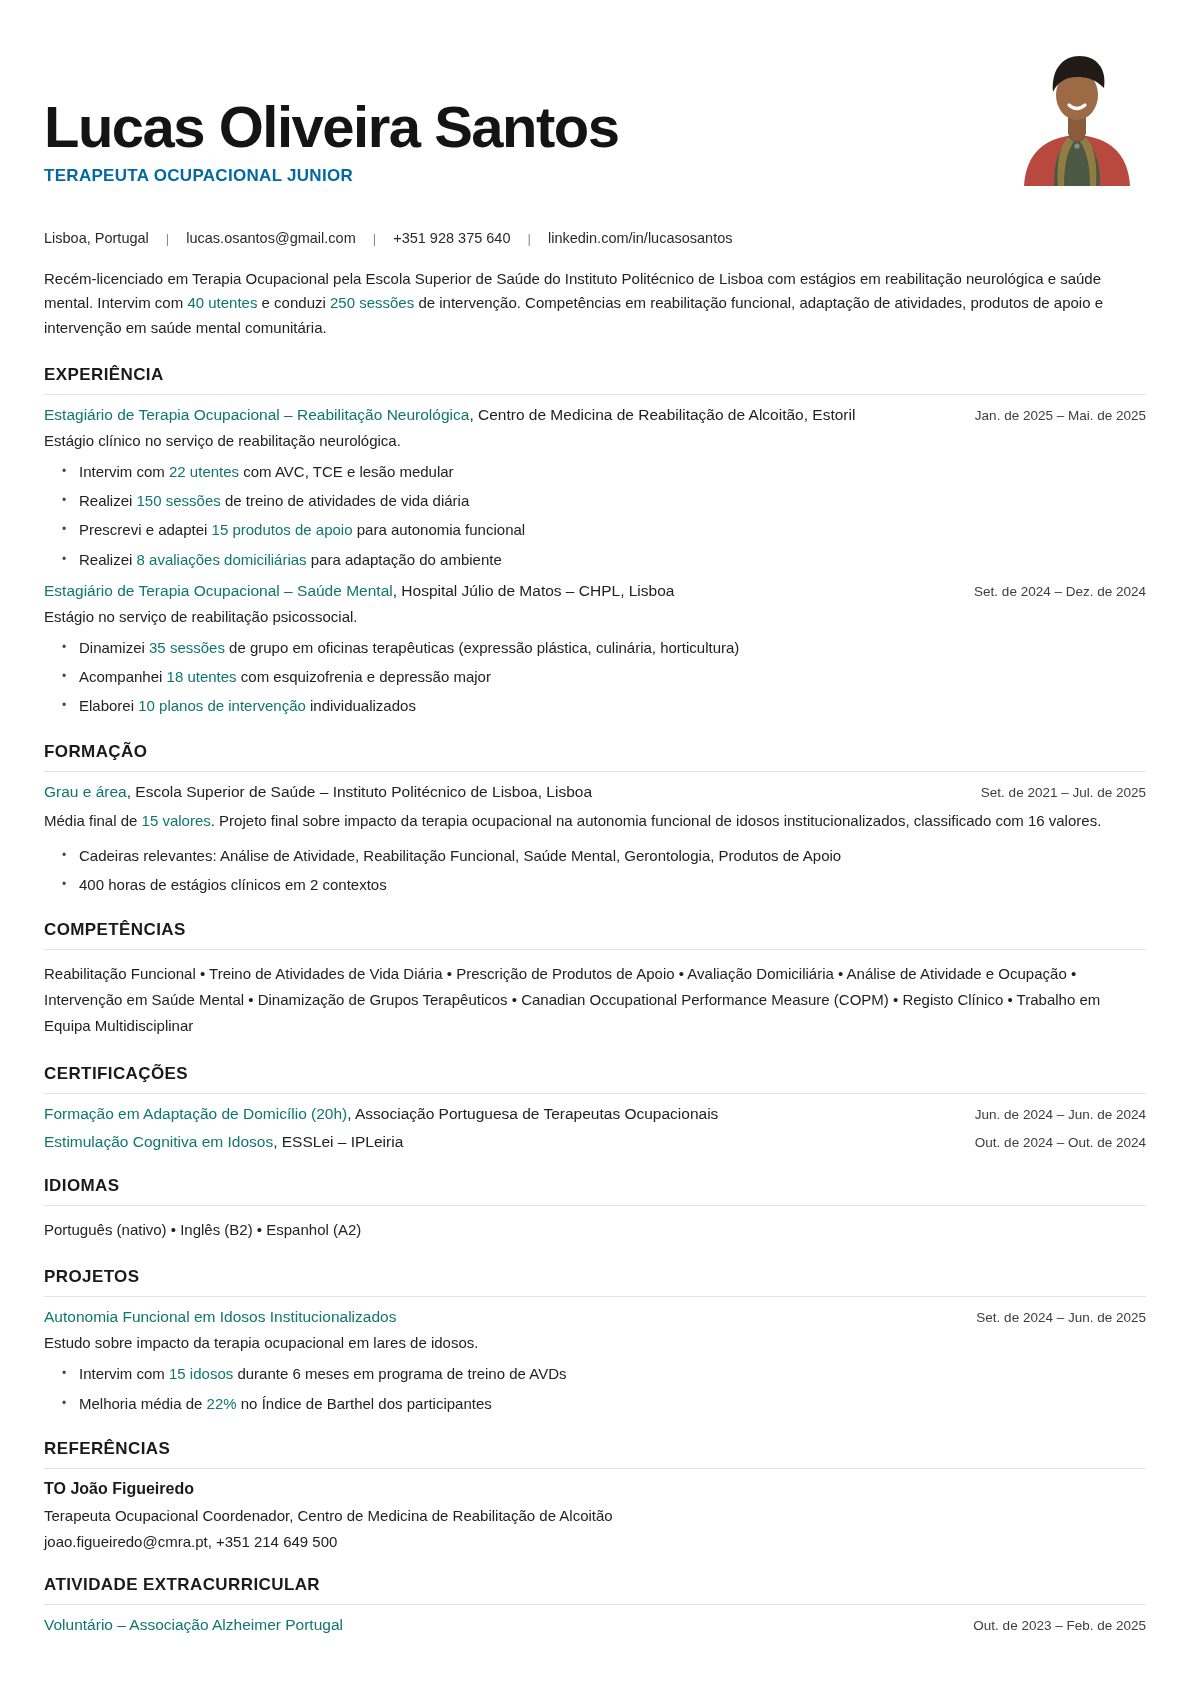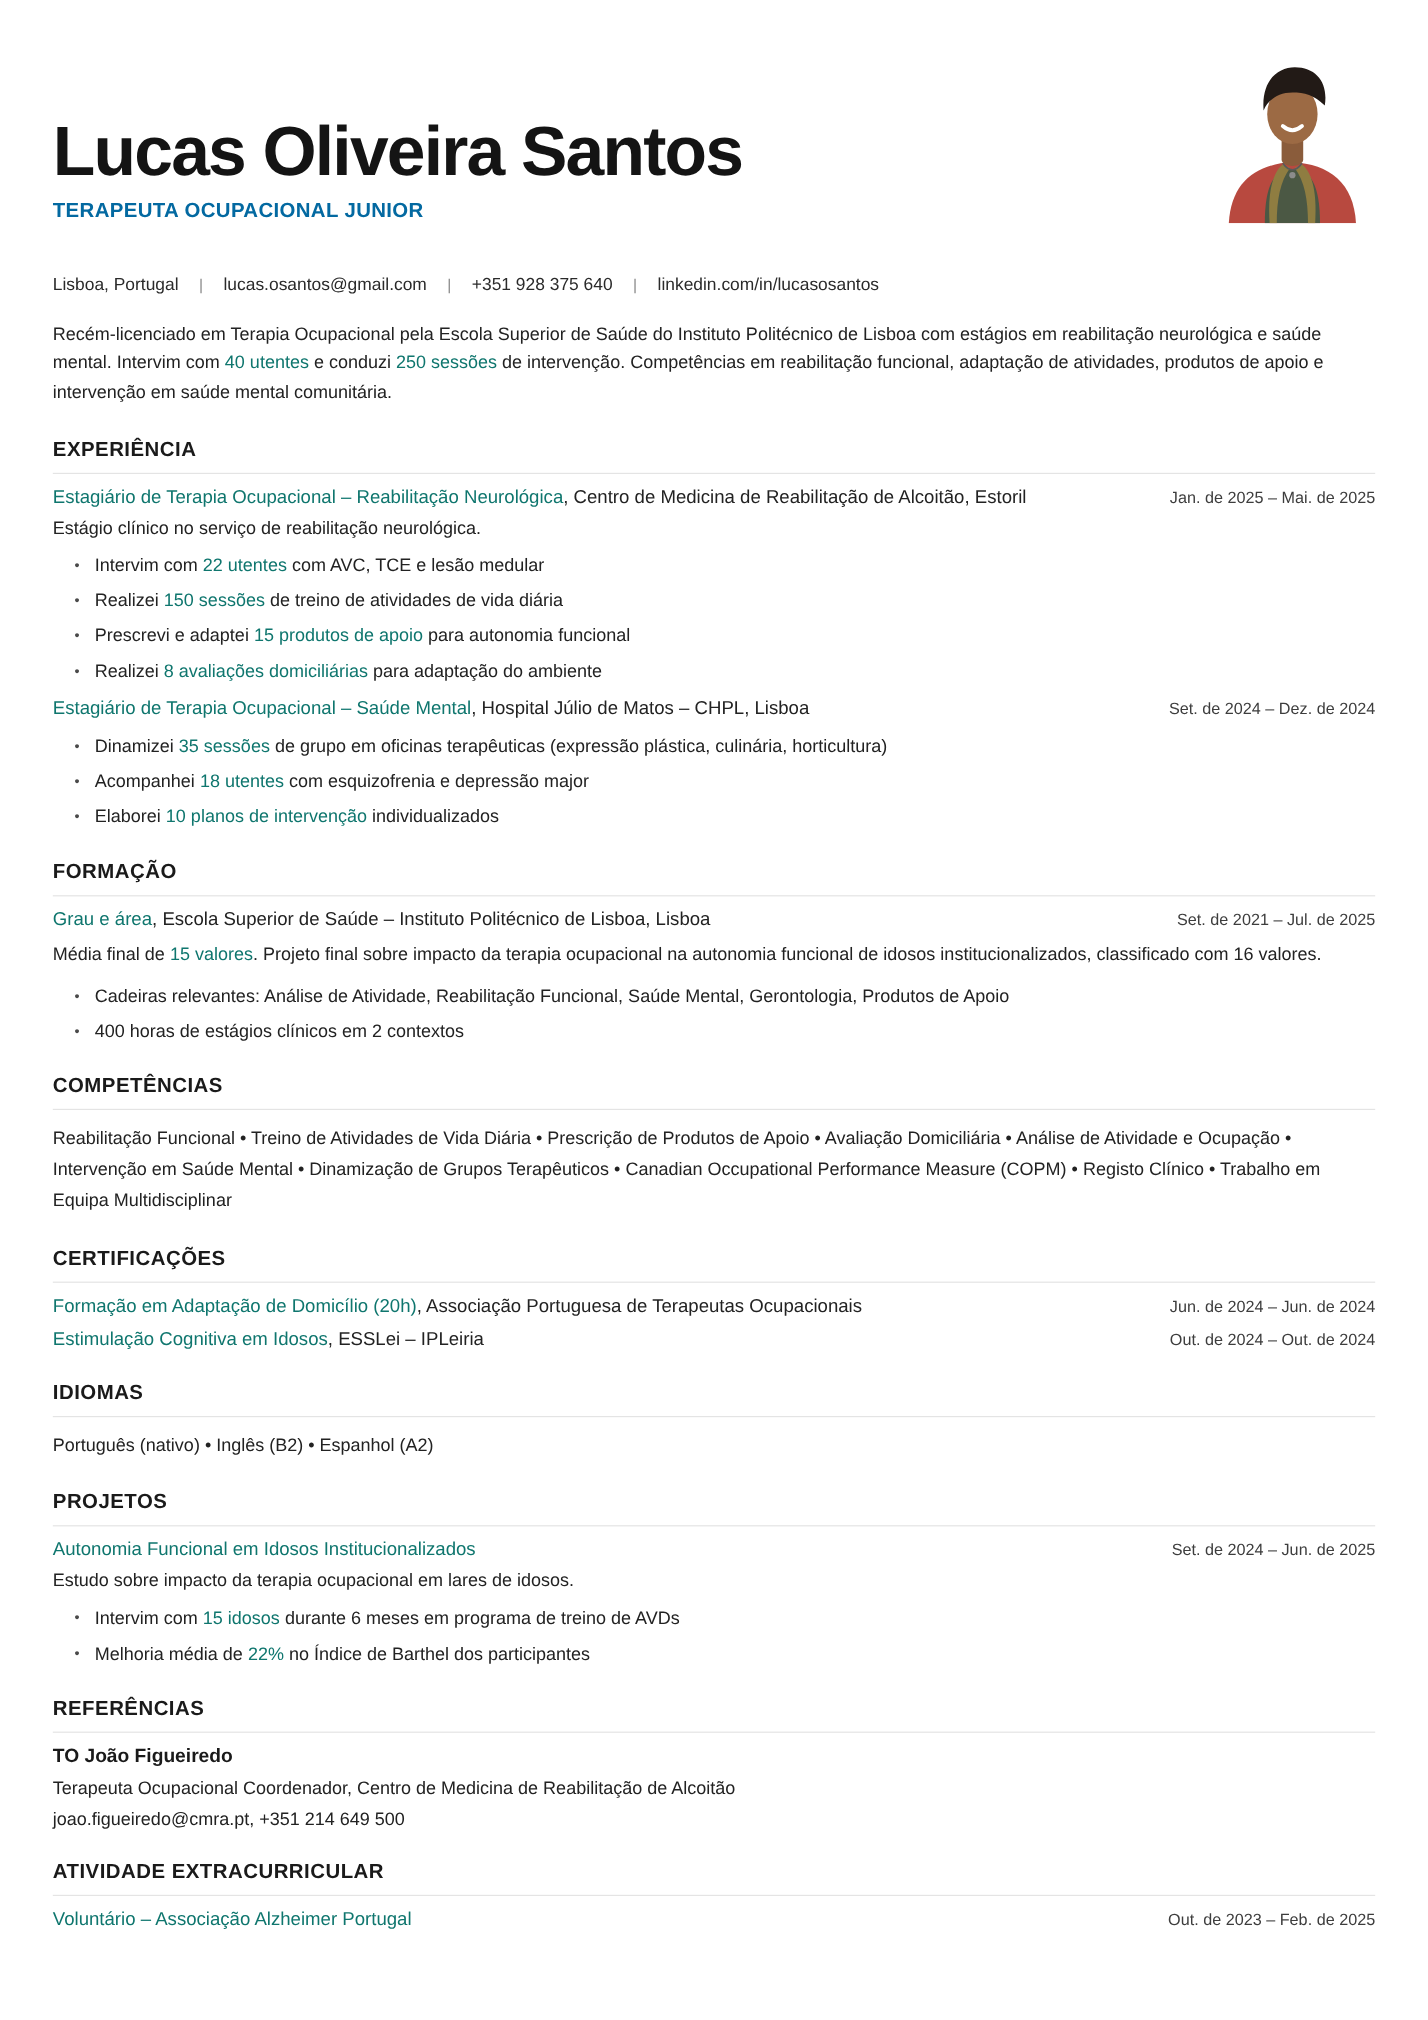--- a/index.html
+++ b/index.html
@@ -114,20 +114,21 @@
           <li>Realizei <b>150 sessões</b> de treino de atividades de vida diária</li>
           <li>Prescrevi e adaptei <b>15 produtos de apoio</b> para autonomia funcional</li>
           <li>Realizei <b>8 avaliações domiciliárias</b> para adaptação do ambiente</li>
         </ul>
       </div>
       <div class="entry">
         <div class="entry-head">
           <div class="entry-title"><b>Estagiário de Terapia Ocupacional – Saúde Mental</b>, Hospital Júlio de Matos – CHPL, Lisboa</div>
           <div class="entry-date">Set. de 2024 – Dez. de 2024</div>
         </div>
+        <div class="entry-sub">Estágio no serviço de reabilitação psicossocial.</div>
         <ul class="bullets">
           <li>Dinamizei <b>35 sessões</b> de grupo em oficinas terapêuticas (expressão plástica, culinária, horticultura)</li>
           <li>Acompanhei <b>18 utentes</b> com esquizofrenia e depressão major</li>
           <li>Elaborei <b>10 planos de intervenção</b> individualizados</li>
         </ul>
       </div>
     </div>
   </section>
 
   <section>

